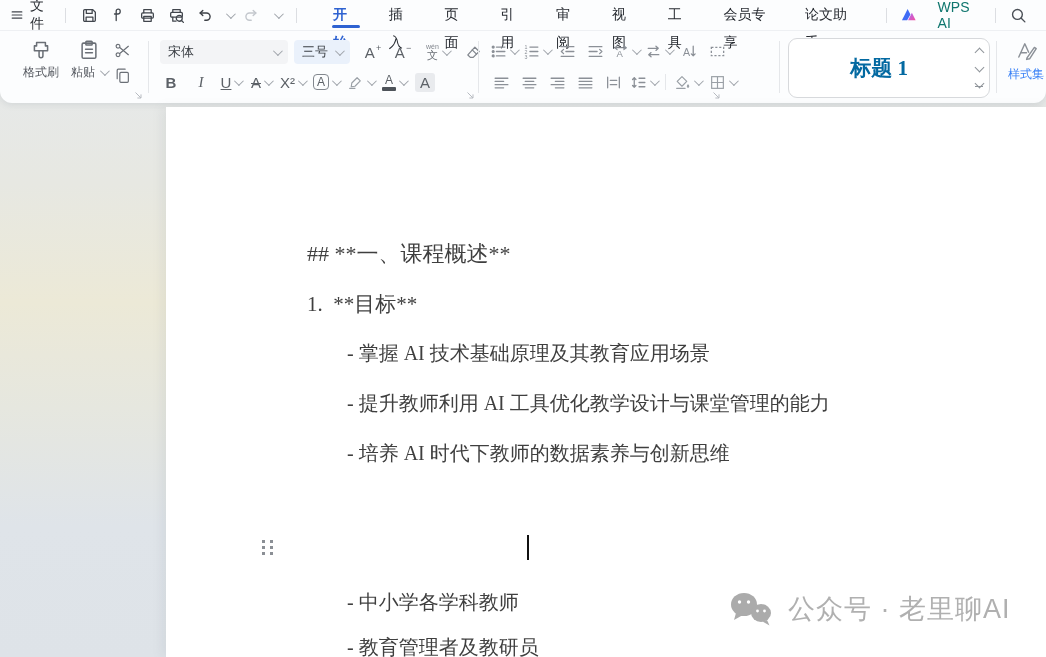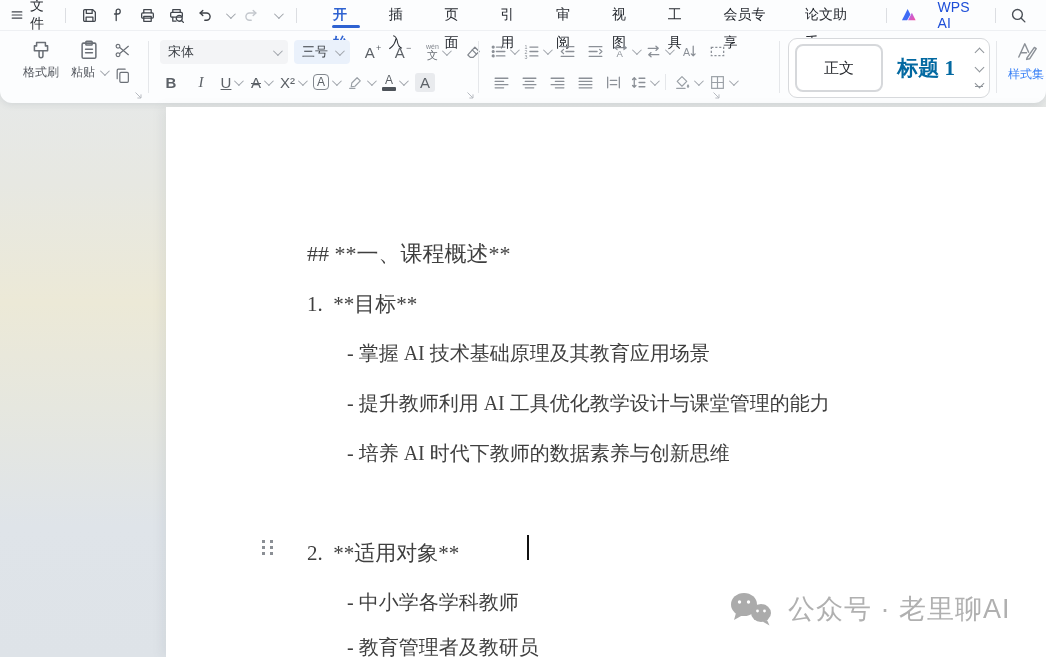--- a/index.html
+++ b/index.html
@@ -13,21 +13,21 @@
   .menubar{position:relative;height:30px;display:flex;align-items:center;border-bottom:1px solid #eef0f3;}
   .mi{display:flex;align-items:center;color:#40454c;}
   .vdiv{width:1px;height:15px;background:#dcdee2;margin:0 9px;}
   .file-btn{margin-left:10px;gap:6px;font-size:14px;color:#2b2f35;cursor:default;}
   .qbtn{width:26px;height:22px;display:flex;align-items:center;justify-content:center;color:#41464d;margin:0 2px;border-radius:4px;}
   .qbtn.dis{color:#c3c7cd;}
   .tabs{display:flex;align-items:center;gap:0;margin-left:12px;}
   .tab{position:relative;padding:0 15px;font-size:14px;color:#262a30;height:30px;line-height:28px;}
   .tab.active{color:#2e62d1;font-weight:bold;}
   .tab.active::after{content:"";position:absolute;left:14px;right:14px;bottom:2px;height:3px;border-radius:2px;background:#2e62d1;}
-  .wpsai{display:flex;align-items:center;gap:19px;font-size:14px;color:#1d4ed8;margin:0 4px;}
+  .wpsai{display:flex;align-items:center;gap:19px;font-size:14px;color:#0f766e;margin:0 4px;}
   .search-btn{width:28px;height:24px;display:flex;align-items:center;justify-content:center;color:#4a4f56;margin-right:14px;}
 
   
   .ribbon{position:relative;height:72px;}
   .gdiv{position:absolute;top:10px;height:52px;width:1px;background:#e5e7ea;}
   .bigbtn{position:absolute;top:8px;width:46px;display:flex;flex-direction:column;align-items:center;gap:3px;color:#565b62;}
   .bigbtn .lbl{font-size:12px;color:#54585f;display:flex;align-items:center;gap:2px;}
   .colbtns{position:absolute;display:flex;flex-direction:column;gap:8px;color:#6a6f76;}
   .rrow{position:absolute;display:flex;align-items:center;}
   .ibtn{min-width:22px;height:22px;display:flex;align-items:center;justify-content:center;color:#82878e;border-radius:3px;position:relative;}
@@ -469,23 +469,20 @@
         </div>
       </div>
       <span class="launcher" style="left:712px;top:60px;">
           <svg width="8" height="8" viewBox="0 0 8 8" fill="none" stroke="currentColor" stroke-width="1">
             <path d="M7 7H3.4M7 7V3.4M7 7L1.5 1.5"></path>
           </svg>
         </span>
       <div class="gdiv" style="left:779px;"></div>
 
       <div class="gallery">
-        <div class="style-body">
-            <span>正文</span>
-          </div>
         <div class="style-h1"><span>标题 1</span></div>
         <div class="gal-arrows">
           <span class="ga up"></span>
           <span class="ga dn"></span>
           <span class="ga-more">
               <span class="ga dn" style="margin-bottom:-2px;"></span>
               <span class="line"></span>
             </span>
         </div>
       </div>
@@ -502,21 +499,20 @@
       </div>
     </div>
   </div>
 
   <div class="page">
     <div class="doc-line l1">## **一、课程概述**</div>
     <div class="doc-line l2">1.  **目标**</div>
     <div class="doc-line l3">- 掌握 AI 技术基础原理及其教育应用场景</div>
     <div class="doc-line l4">- 提升教师利用 AI 工具优化教学设计与课堂管理的能力</div>
     <div class="doc-line l5">- 培养 AI 时代下教师的数据素养与创新思维</div>
-    <div class="doc-line l6">2.  **适用对象**</div>
     <div class="doc-line l7">- 中小学各学科教师</div>
     <div class="doc-line l8">- 教育管理者及教研员</div>
 
     <div class="caret"></div>
 
     <div class="draghandle">
       <i></i>
         <i></i>
         <i></i>
         <i></i>

